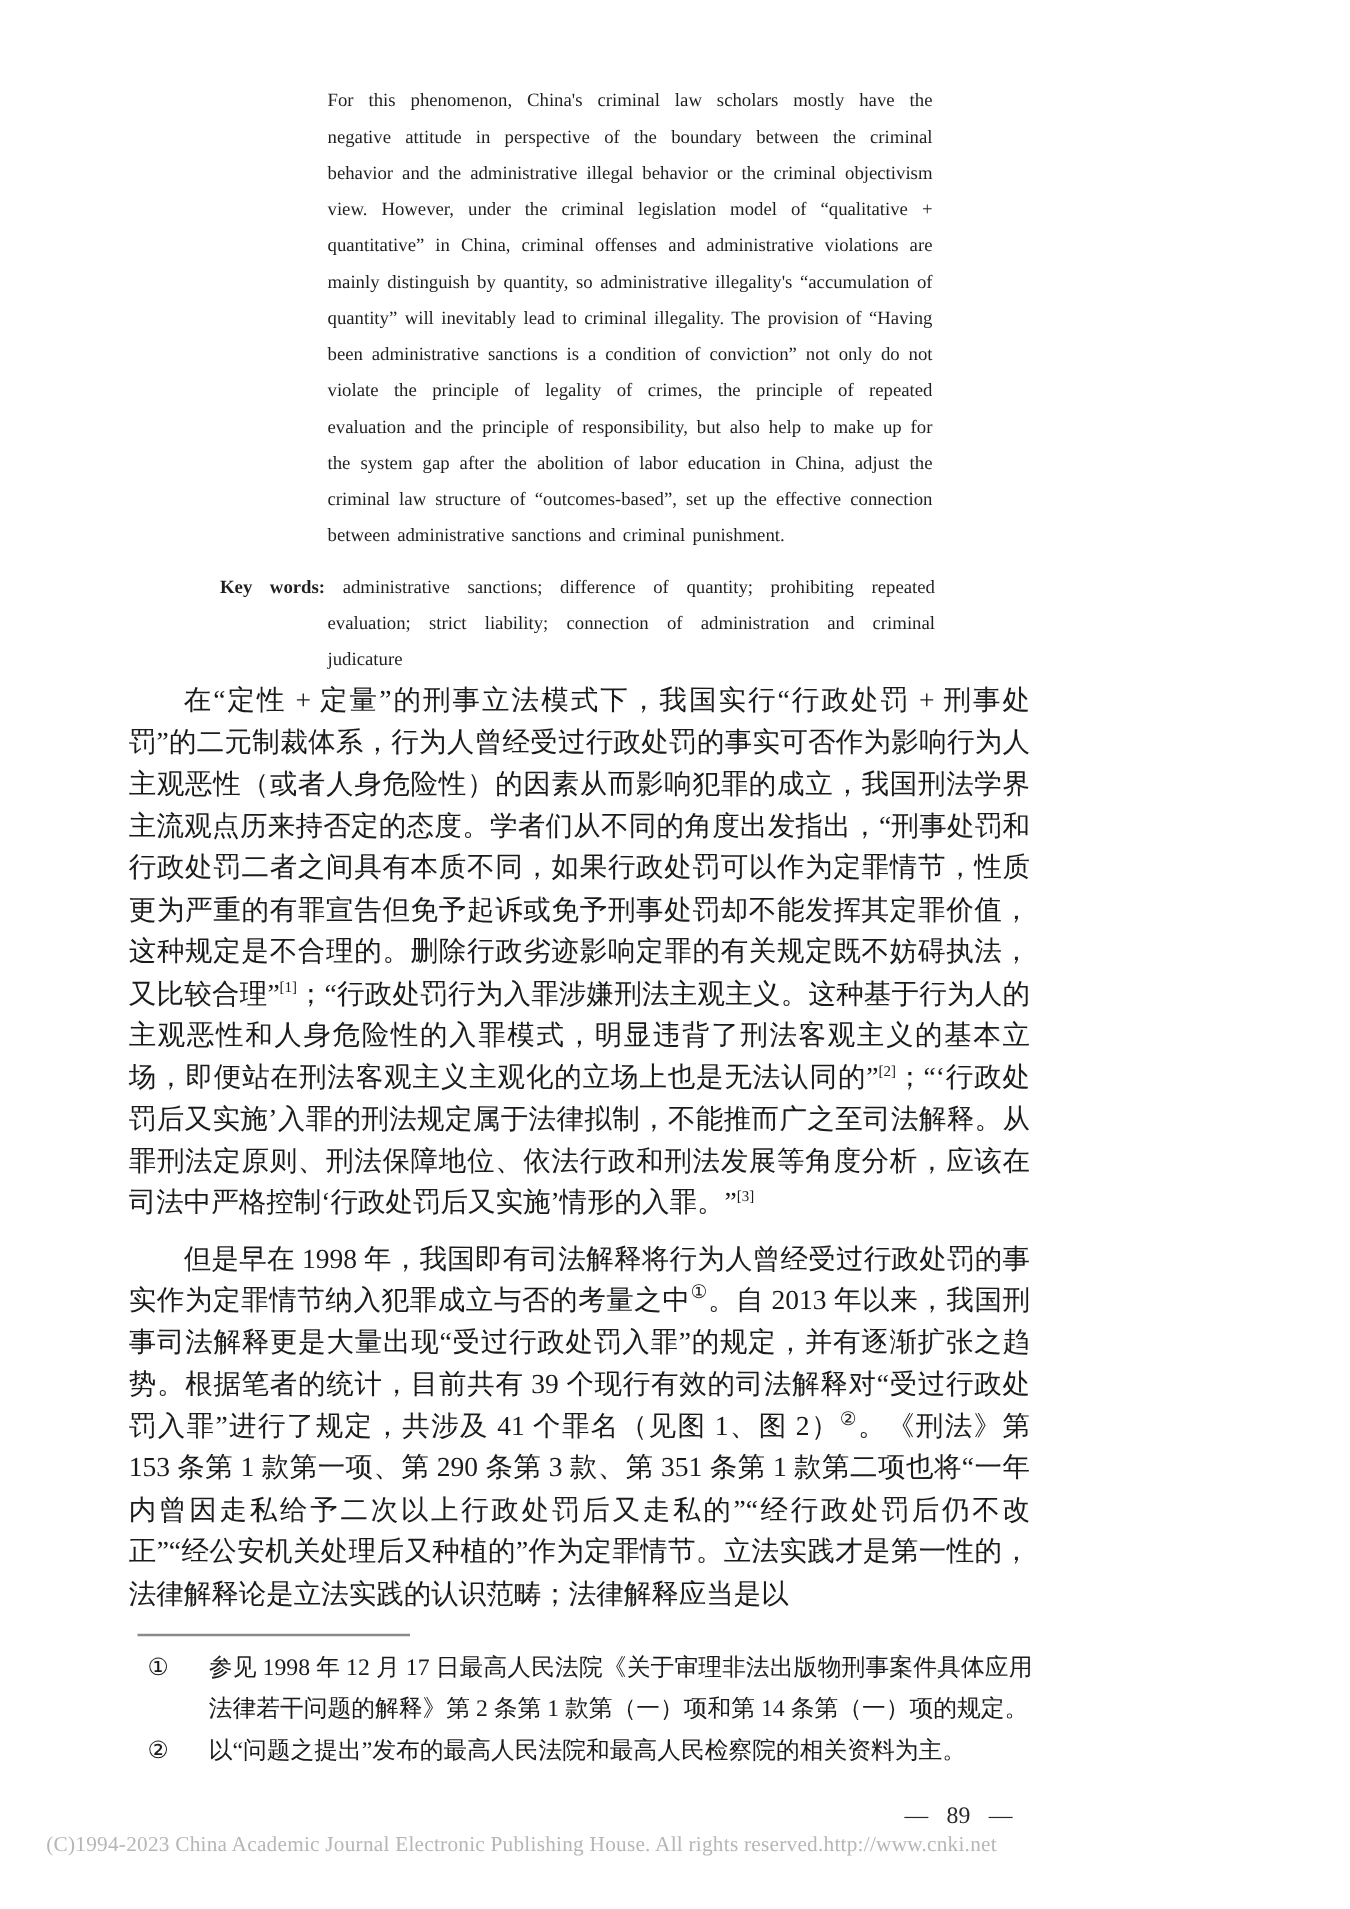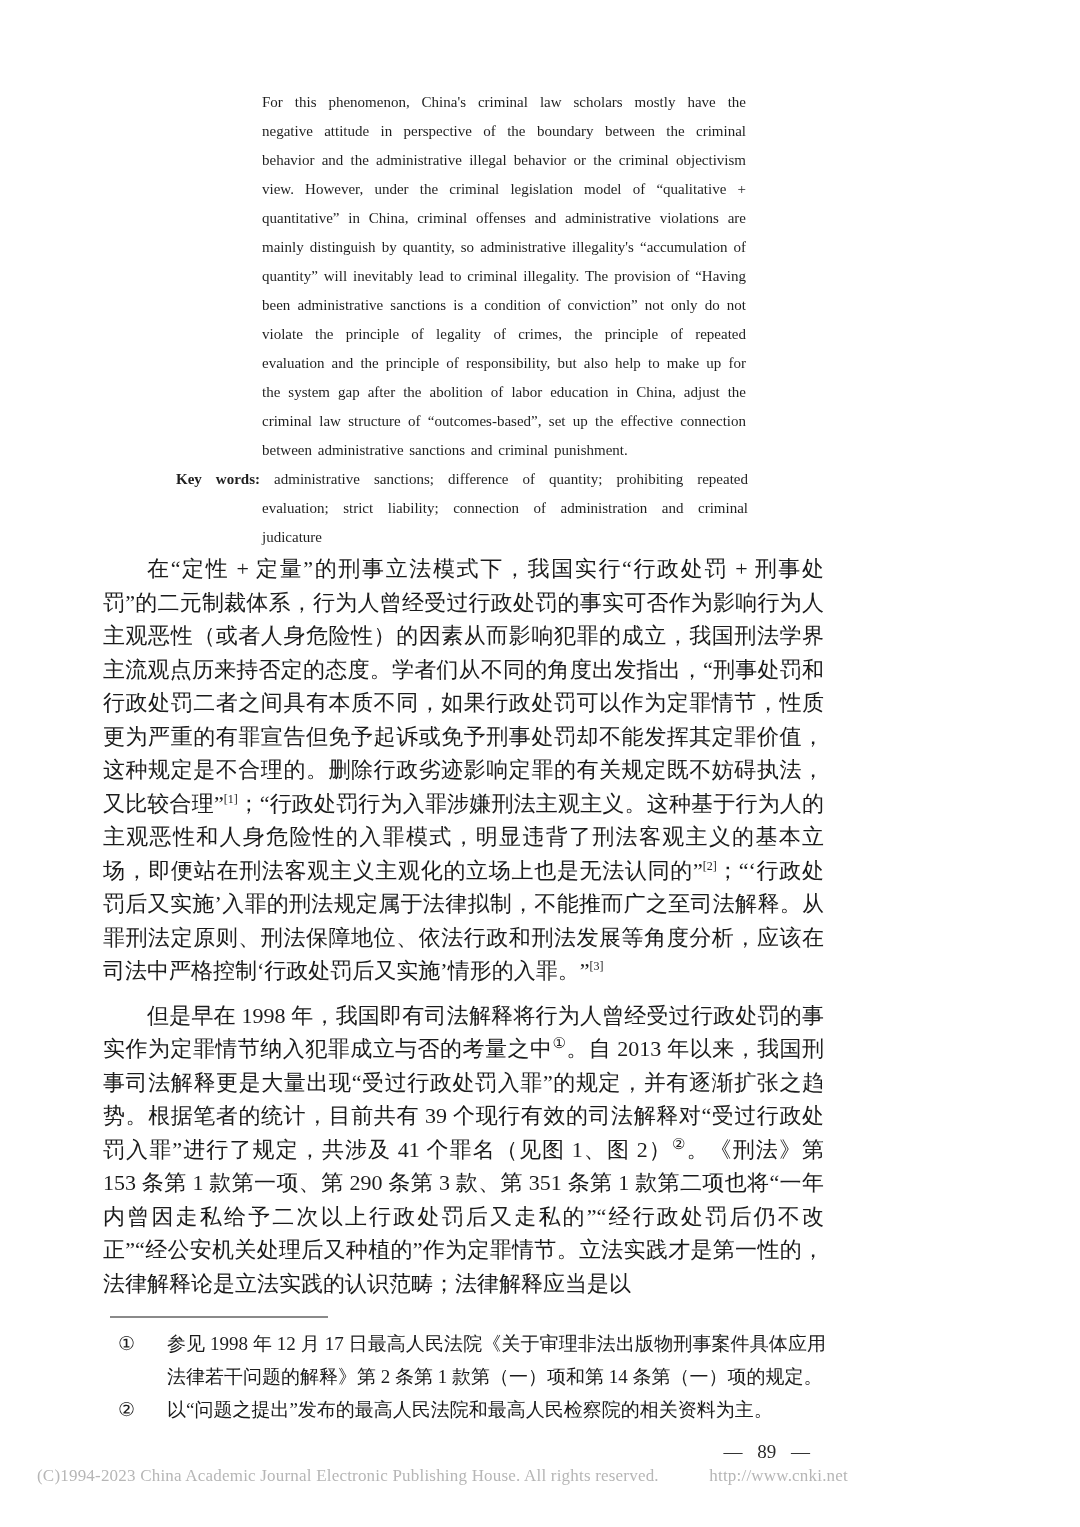--- a/index.html
+++ b/index.html
@@ -2,34 +2,34 @@
 <html><head>
 <meta charset="utf-8">
 <style>
   html, body { margin: 0; padding: 0; background: #ffffff; }
   .page {
     position: relative;
     width: 926px;
     height: 1527px;
     background: #ffffff;
     box-sizing: border-box;
-    padding-top: 88px;
+    padding-top: 67px;
     font-family: "Liberation Serif", "DejaVu Serif", serif;
     color: #1f1f1f;
     overflow: hidden;
   }
   .abstract {
     margin: 0 180px 0 262px;
     font-size: 15px;
     line-height: 29px;
     text-align: justify;
     word-spacing: 2px;
   }
   .keywords {
-    margin: 0 178px 0 262px;
+    margin: 12px 178px 0 262px;
     font-size: 15px;
     line-height: 29px;
     text-align: justify;
     text-indent: -86px;
     word-spacing: 2px;
   }
   .kw-label { font-weight: bold; }
   .heading {
     margin: 46px 102px 0 103px;
     padding-left: 40px;
@@ -65,34 +65,34 @@
   .footnotes {
     margin: 9px 100px 0 118px;
     font-size: 19px;
     line-height: 33px;
     color: #1b1b1b;
   }
   .fn { display: flex; align-items: flex-start; }
   .fn-marker { flex: 0 0 30px; }
   .fn-text { flex: 1; text-align: justify; margin-left: 19px; }
   .pagenum {
-    margin-top: 15px;
+    margin-top: 25px;
     text-align: right;
     padding-right: 116px;
     font-size: 19px;
     word-spacing: 10px;
     color: #2a2a2a;
   }
   .footer {
     position: absolute;
     left: 0;
     right: 0;
     top: 1466px;
     display: flex;
-    justify-content: space-between;
+    justify-content: flex-start;
     padding: 0 78px 0 37px;
     font-size: 17px;
     color: #b6b6b6;
     letter-spacing: 0.2px;
   }
 </style>
 </head>
 <body>
 
 <div class="page">

